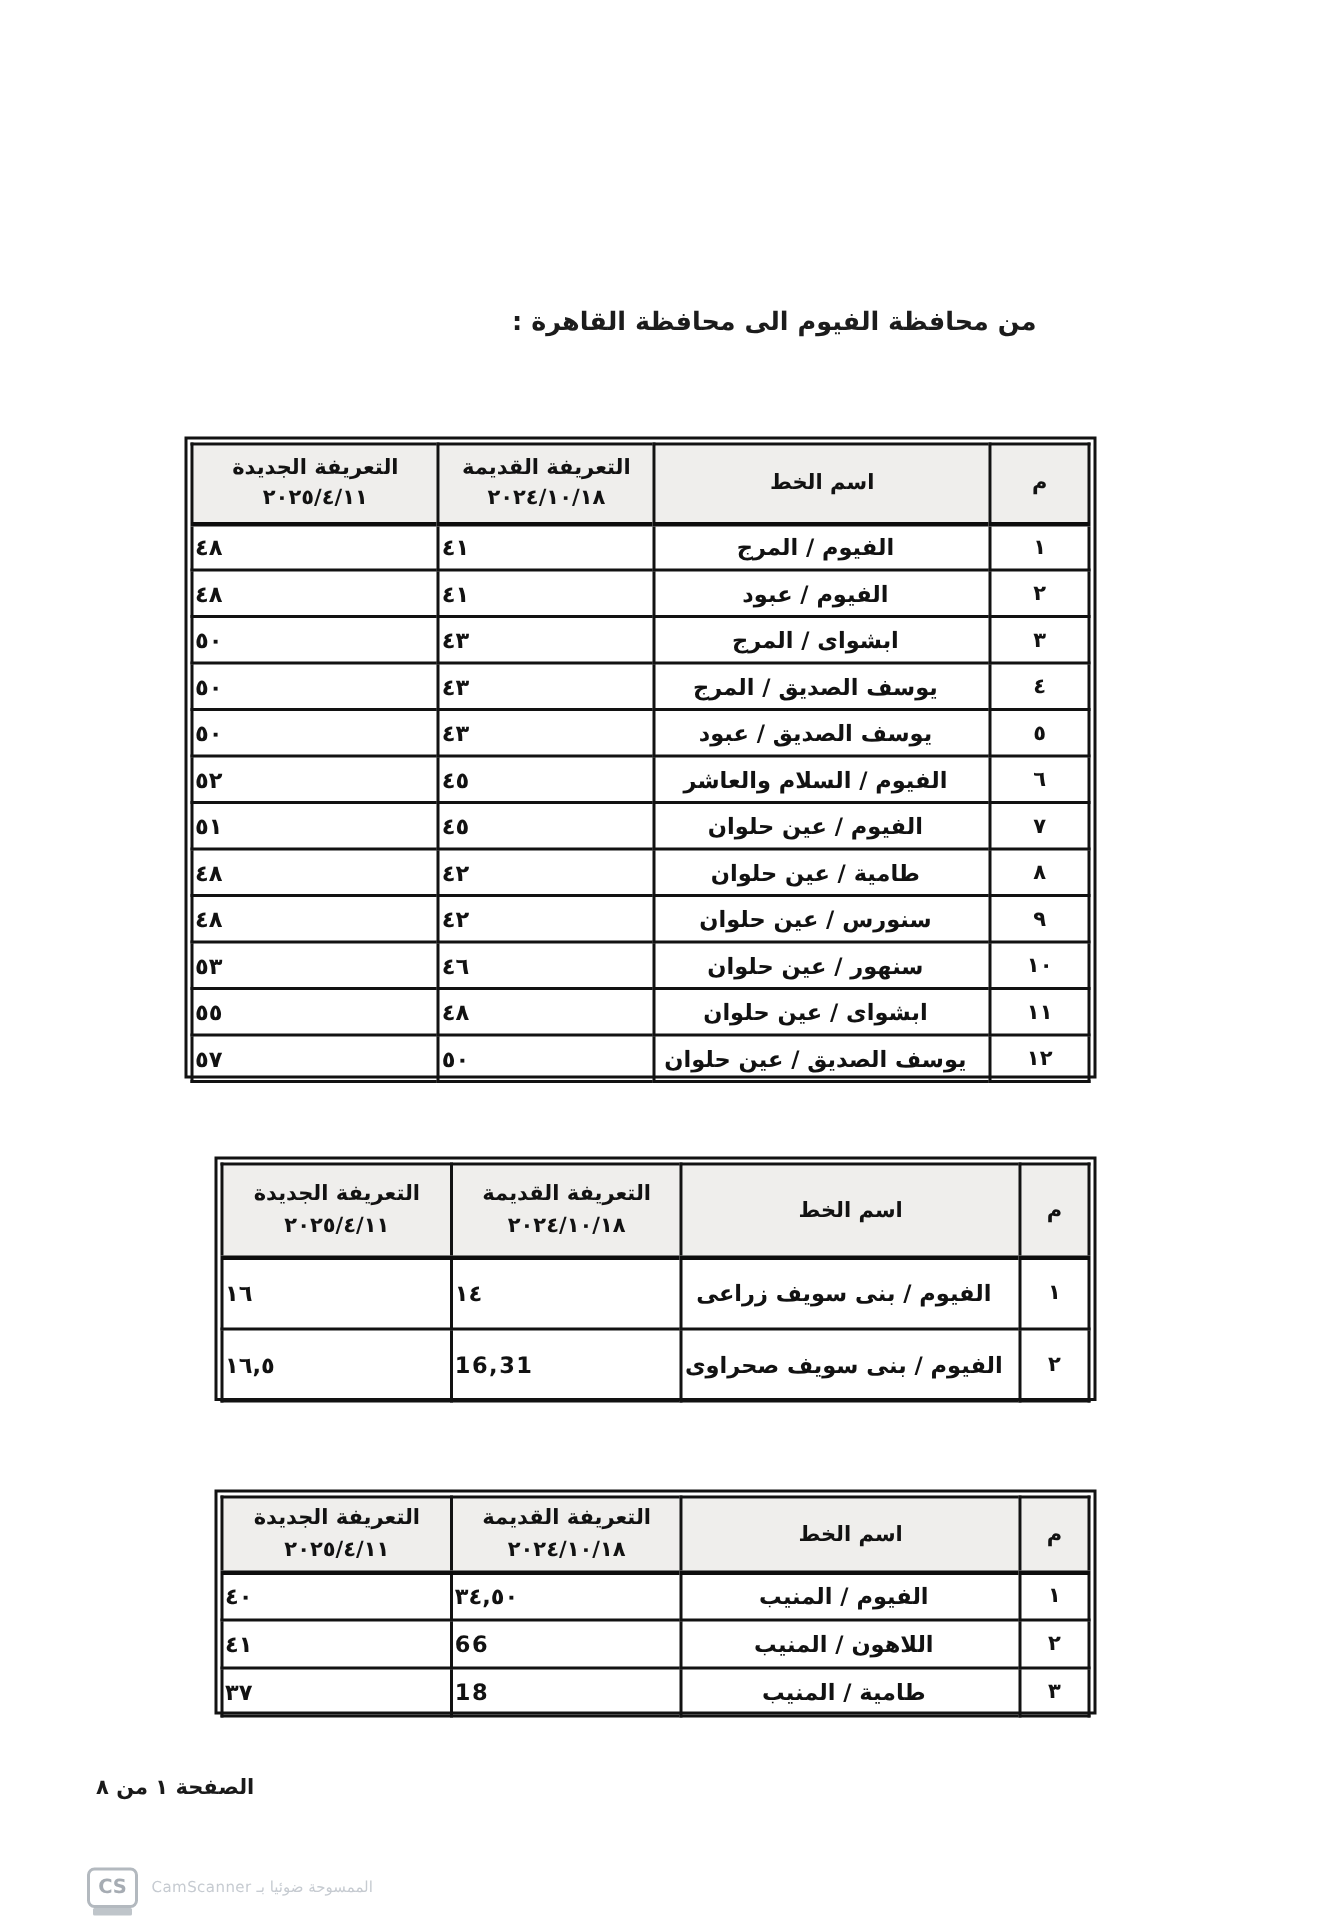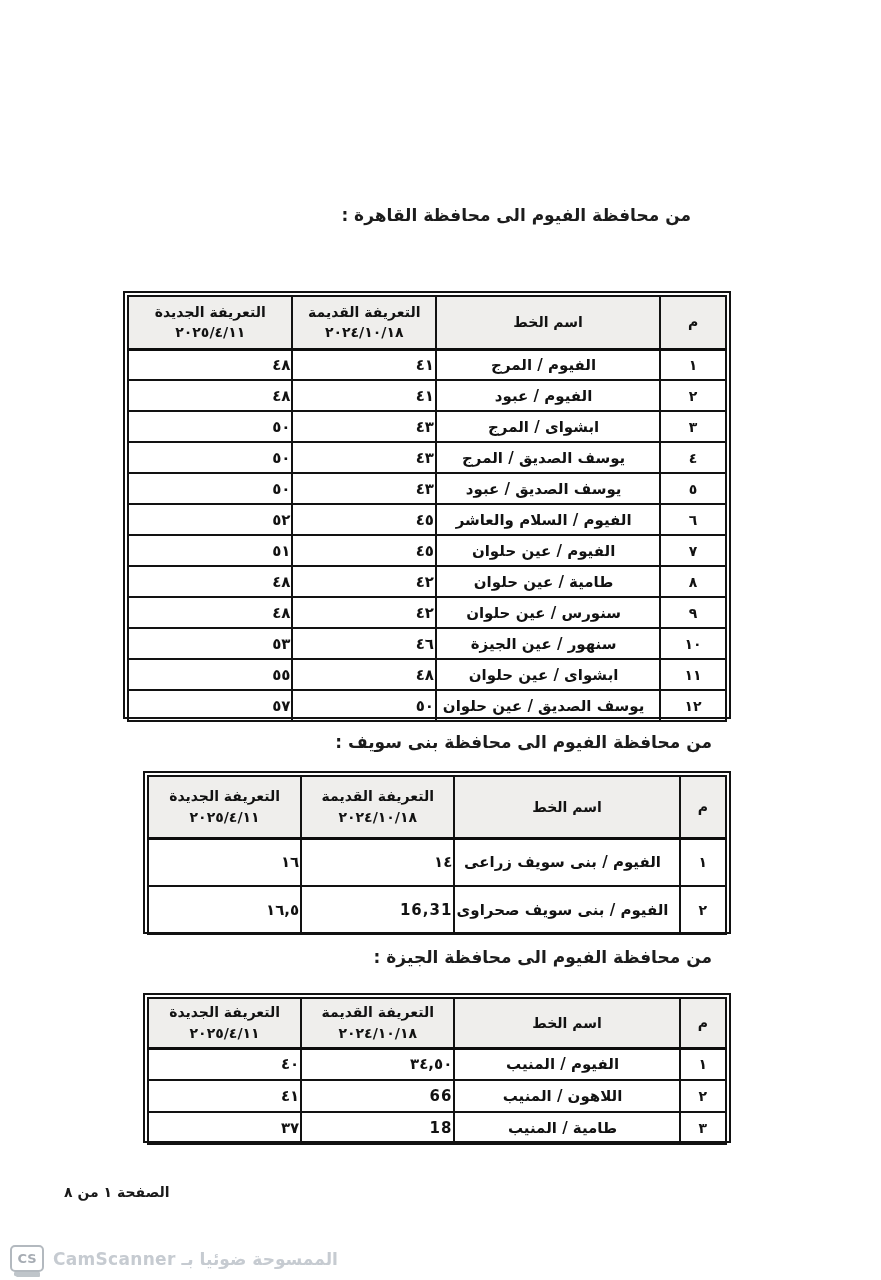--- a/index.html
+++ b/index.html
@@ -42,21 +42,21 @@
 
   .w1 thead tr { height:53px; }
   .w2 thead tr { height:62px; }
   .w3 thead tr { height:50px; }
   .w1 tbody tr { height:31px; }
   .w2 tbody tr { height:48px; }
   .w3 tbody tr { height:32px; }
 
   td.c-no   { text-align:center; font-size:14px; }
   td.c-line { text-align:center; padding-right:10px; font-size:15px; }
-  td.c-old, td.c-new { text-align:right; font-size:15px; letter-spacing:1px; }
+  td.c-old, td.c-new { text-align:left; font-size:15px; letter-spacing:1px; }
 
   .w1 col.col-no   { width:11%; }  .w1 col.col-line { width:37.5%; }
   .w1 col.col-old  { width:24%; }  .w1 col.col-new  { width:27.5%; }
   .w2 col.col-no, .w3 col.col-no     { width:8%; }
   .w2 col.col-line, .w3 col.col-line { width:39%; }
   .w2 col.col-old, .w3 col.col-old   { width:26.5%; }
   .w2 col.col-new, .w3 col.col-new   { width:26.5%; }
 
   .footer {
     position:absolute; left:64px; top:1184px; direction:rtl;
@@ -65,27 +65,28 @@
 
   .watermark {
     position:absolute; left:10px; top:1245px; direction:ltr;
     display:flex; align-items:center; gap:9px;
   }
   .cs-logo {
     width:30px; height:23px; border:2px solid #b3b9bf; border-radius:5px;
     display:flex; align-items:center; justify-content:center;
     font-weight:700; font-size:13px; color:#a6acb3; background:#fff;
     position:relative;
+    margin-left:48px;
   }
   .cs-logo::after {
     content:""; position:absolute; left:2px; right:2px; bottom:-7px;
     height:5px; background:#bfc5ca; border-radius:1px;
   }
   .wm-text {
-    direction:rtl; font-size:17px; color:#c6cbd1; font-weight:700;
+    direction:rtl; font-size:10px; color:#c6cbd1; font-weight:400;
     letter-spacing:0.3px;
   }
 </style>
 </head>
 <body>
 
 <div class="page">
 
   <div class="sec-title t1">من محافظة الفيوم الى محافظة القاهرة :</div>
   <div class="tblwrap w1">
@@ -160,41 +161,40 @@
             <td class="c-new">٤٨</td>
           </tr>
           <tr>
             <td class="c-no">٩</td>
             <td class="c-line">سنورس / عين حلوان</td>
             <td class="c-old">٤٢</td>
             <td class="c-new">٤٨</td>
           </tr>
           <tr>
             <td class="c-no">١٠</td>
-            <td class="c-line">سنهور / عين الجيزة</td>
+            <td class="c-line">سنهور / عين حلوان</td>
             <td class="c-old">٤٦</td>
             <td class="c-new">٥٣</td>
           </tr>
           <tr>
             <td class="c-no">١١</td>
             <td class="c-line">ابشواى / عين حلوان</td>
             <td class="c-old">٤٨</td>
             <td class="c-new">٥٥</td>
           </tr>
           <tr>
             <td class="c-no">١٢</td>
             <td class="c-line">يوسف الصديق / عين حلوان</td>
             <td class="c-old">٥٠</td>
             <td class="c-new">٥٧</td>
           </tr>
         </tbody>
     </table>
   </div>
 
-  <div class="sec-title t2">من محافظة الفيوم الى محافظة بنى سويف :</div>
   <div class="tblwrap w2">
     <table>
       <colgroup>
           <col class="col-no">
           <col class="col-line">
           <col class="col-old">
           <col class="col-new">
         </colgroup>
       <thead>
         <tr>
@@ -220,21 +220,20 @@
           <tr>
             <td class="c-no">٢</td>
             <td class="c-line">الفيوم / بنى سويف صحراوى</td>
             <td class="c-old">16,31</td>
             <td class="c-new">١٦,٥</td>
           </tr>
         </tbody>
     </table>
   </div>
 
-  <div class="sec-title t3">من محافظة الفيوم الى محافظة الجيزة :</div>
   <div class="tblwrap w3">
     <table>
       <colgroup>
           <col class="col-no">
           <col class="col-line">
           <col class="col-old">
           <col class="col-new">
         </colgroup>
       <thead>
         <tr>

